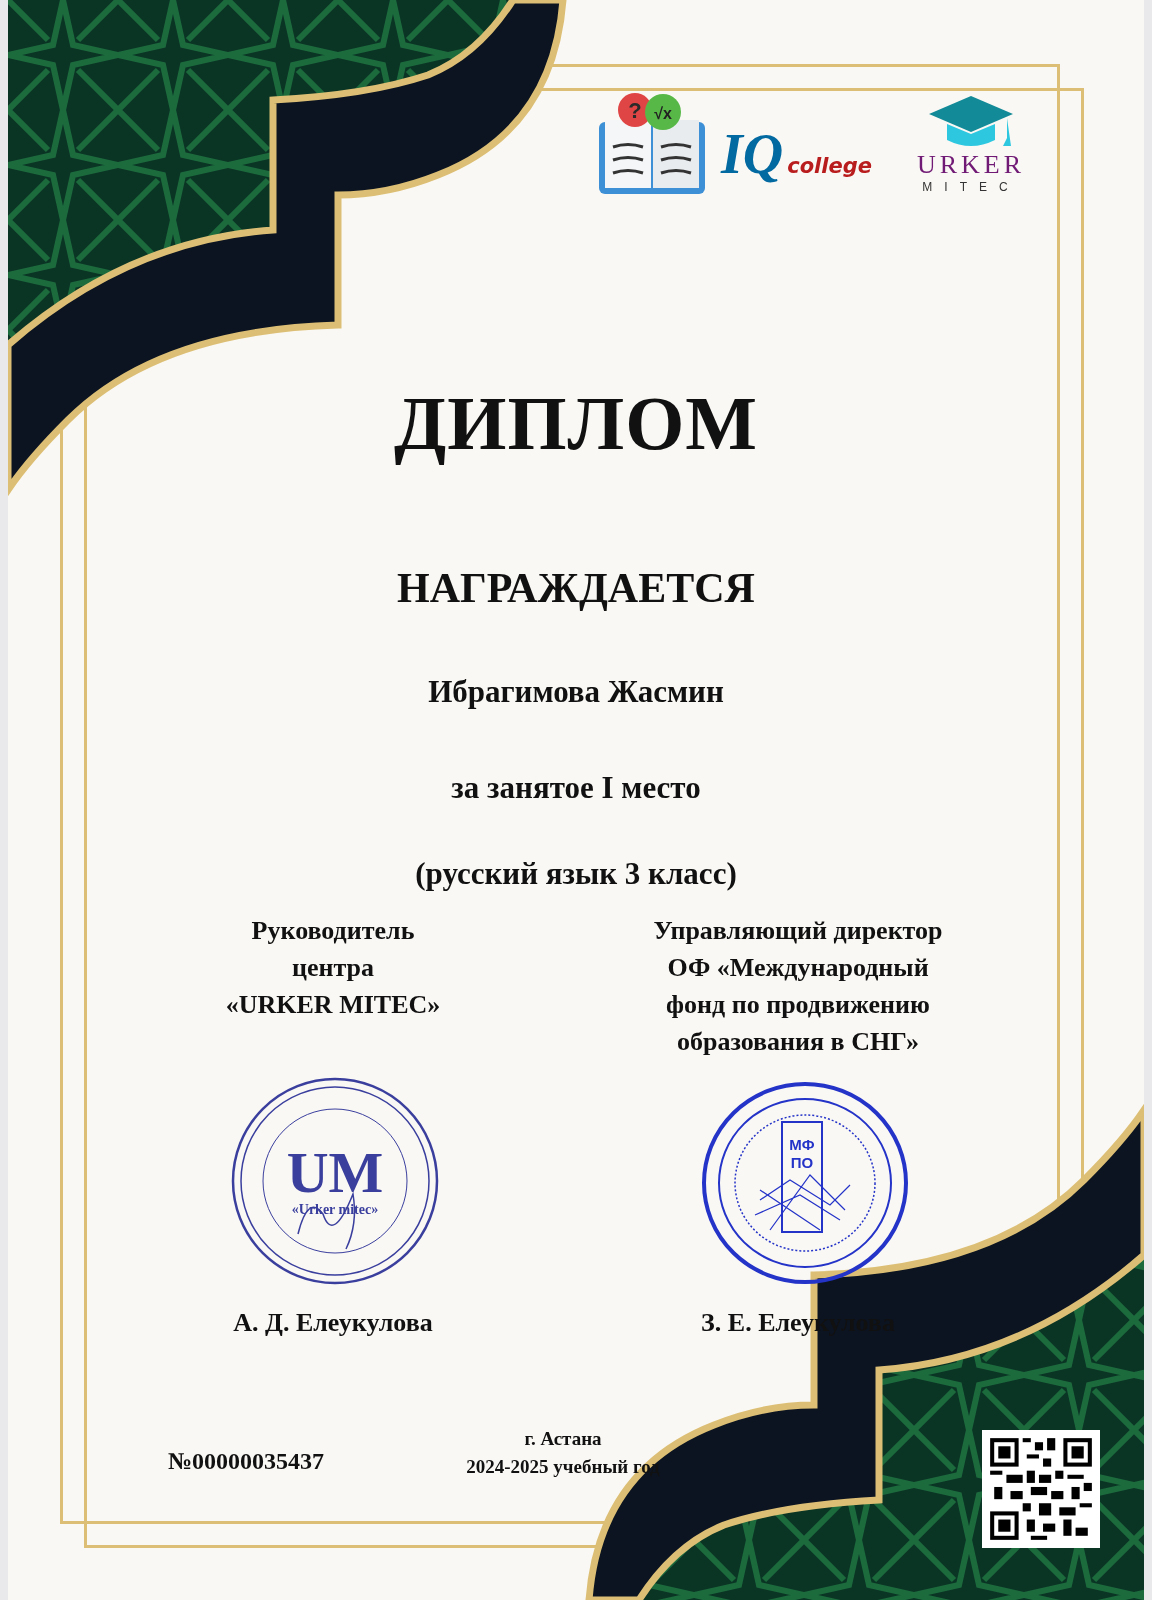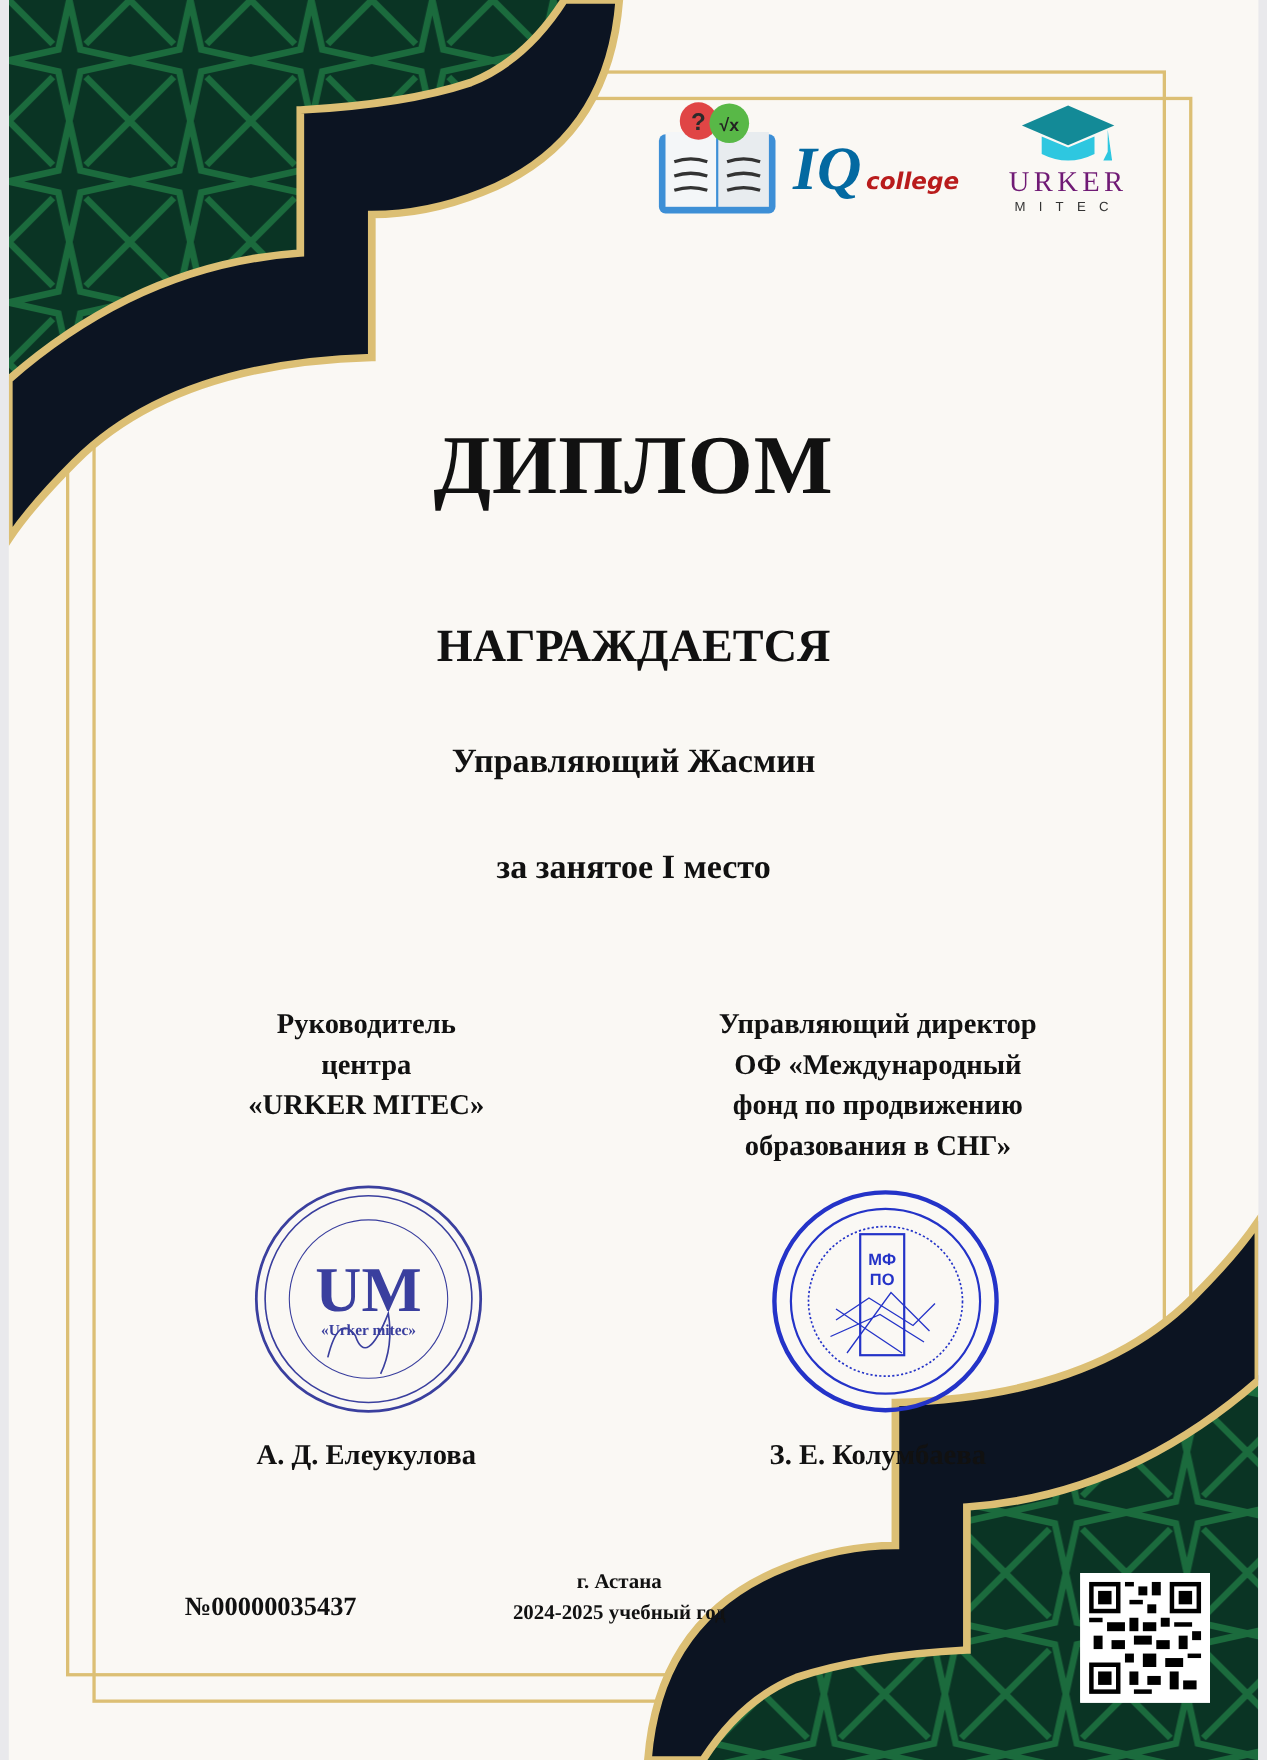--- a/index.html
+++ b/index.html
@@ -65,22 +65,23 @@
         <path d="M26 32 L26 48 Q50 60 74 48 L74 32 L50 42 Z" fill="#2ec7e0"></path>
         <path d="M86 26 L86 46 L82 54 L90 54 Z" fill="#2ec7e0"></path>
       </svg>
       <div style="font-family:'Liberation Serif',serif;font-size:26px;letter-spacing:4px;color:#701a75;margin-top:-6px;">URKER</div>
       <div style="font-family:'Liberation Sans',sans-serif;font-size:12px;letter-spacing:12px;color:#333;">MITEC</div>
     </div>
   </div>
 
   <div class="t" style="top:332px;font-size:76px;letter-spacing:1px;">ДИПЛОМ</div>
   <div class="t" style="top:516px;font-size:42px;">НАГРАЖДАЕТСЯ</div>
-  <div class="t" style="top:626px;font-size:31px;">Управляющий Жасмин</div>
+  <div class="t" style="top:626px;font-size:31px;">Ибрагимова Жасмин</div>
   <div class="t" style="top:722px;font-size:31px;">за занятое I место</div>
+  <div class="t" style="top:808px;font-size:31px;">(русский язык 3 класс)</div>
 
   <div class="col" style="left:180px;top:912px;width:290px;">
     <div>Руководитель</div>
     <div>центра</div>
     <div>«URKER MITEC»</div>
   </div>
   <svg class="stamp" style="left:220px;top:1074px" width="214" height="214" viewBox="0 0 214 214">
     <circle cx="107" cy="107" r="102" fill="none" stroke="#3a3f9e" stroke-width="2.5"></circle>
     <circle cx="107" cy="107" r="94" fill="none" stroke="#3a3f9e" stroke-width="1.5"></circle>
     <circle cx="107" cy="107" r="72" fill="none" stroke="#3a3f9e" stroke-width="1"></circle>
@@ -98,21 +99,21 @@
   </div>
   <svg class="stamp" style="left:692px;top:1080px" width="210" height="206" viewBox="0 0 210 206">
     <ellipse cx="105" cy="103" rx="101" ry="99" fill="none" stroke="#2433c8" stroke-width="4"></ellipse>
     <ellipse cx="105" cy="103" rx="86" ry="84" fill="none" stroke="#2433c8" stroke-width="2"></ellipse>
     <ellipse cx="105" cy="103" rx="70" ry="68" fill="none" stroke="#2433c8" stroke-width="1.5" stroke-dasharray="2 2"></ellipse>
     <rect x="82" y="42" width="40" height="110" fill="none" stroke="#2433c8" stroke-width="2"></rect>
     <text x="102" y="70" font-size="15" text-anchor="middle" fill="#2433c8" font-weight="bold" font-family="Liberation Sans, sans-serif">МФ</text>
     <text x="102" y="88" font-size="15" text-anchor="middle" fill="#2433c8" font-weight="bold" font-family="Liberation Sans, sans-serif">ПО</text>
     <path d="M60 120 L90 100 L130 125 L150 105 M55 135 L100 115 L140 140 M70 150 L110 95 L145 130 M60 110 L120 150" stroke="#2433c8" stroke-width="1.2" fill="none"></path>
   </svg>
-  <div class="col" style="left:600px;top:1304px;width:380px;">З. Е. Колумбаева</div>
+  <div class="col" style="left:600px;top:1304px;width:380px;">З. Е. Елеукулова</div>
 
   <div style="position:absolute;left:160px;top:1448px;font-size:24px;font-weight:bold;">№00000035437</div>
   <div style="position:absolute;left:440px;top:1428px;width:230px;text-align:center;font-size:19px;font-weight:bold;">г. Астана</div>
   <div style="position:absolute;left:430px;top:1456px;width:250px;text-align:center;font-size:19px;font-weight:bold;">2024-2025 учебный год</div>
 
   <svg class="qr" style="left:974px;top:1430px" width="118" height="118" viewBox="0 0 29 29">
     <rect width="29" height="29" fill="#fff"></rect>
     <g fill="#000">
       <rect x="2" y="2" width="7" height="7"></rect>
         <rect x="3" y="3" width="5" height="5" fill="#fff"></rect>

